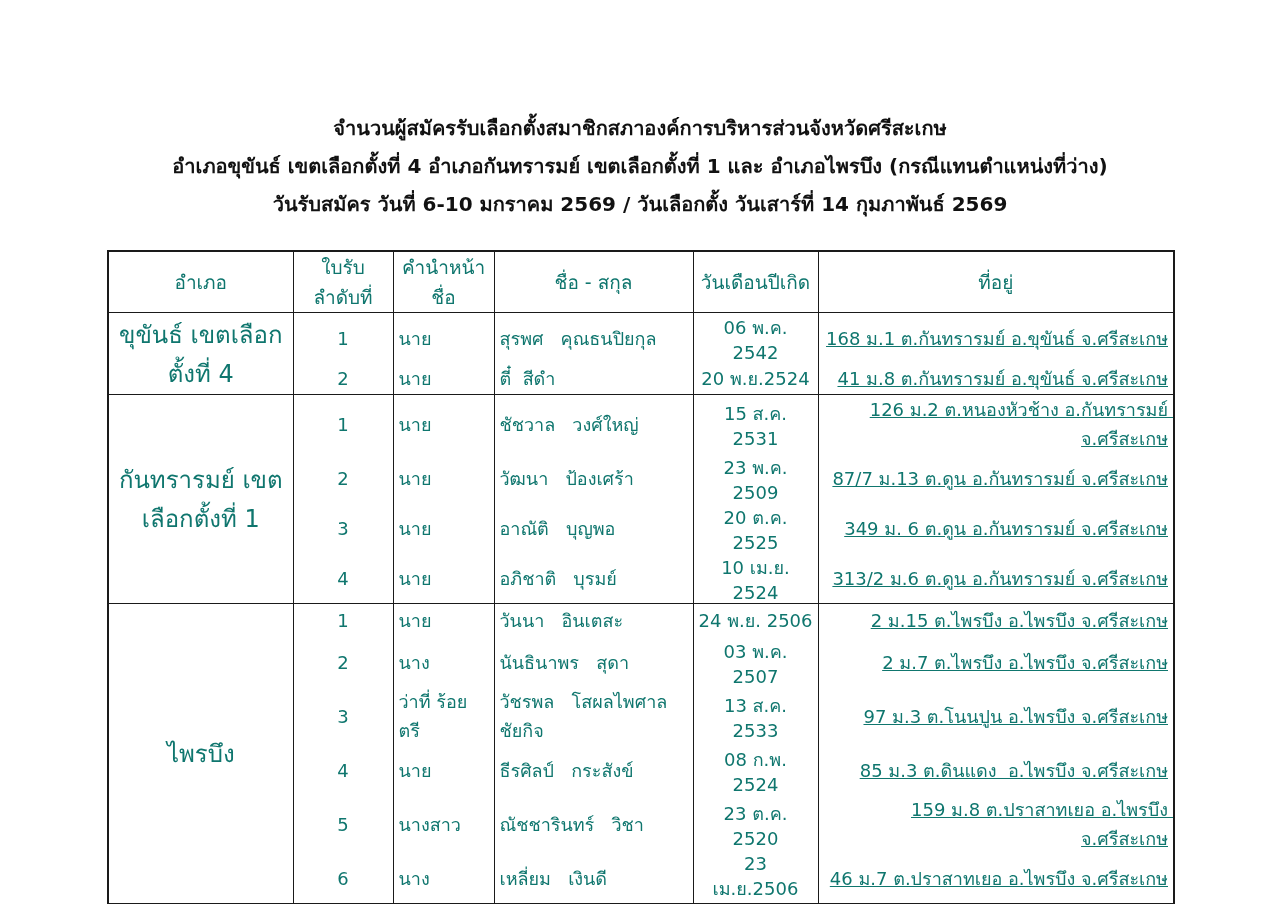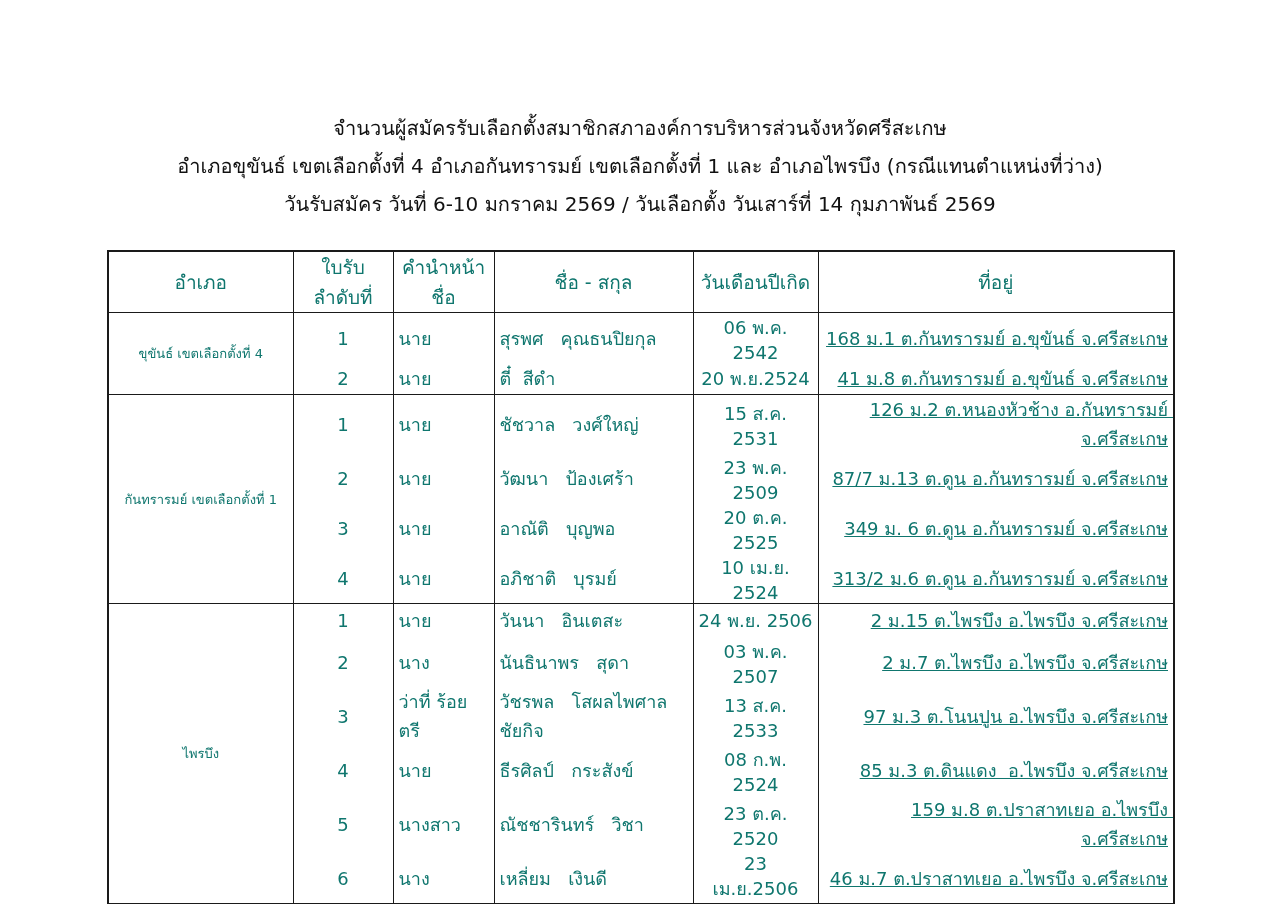--- a/index.html
+++ b/index.html
@@ -15,21 +15,21 @@
     height: 904px;
     background: #ffffff;
     overflow: hidden;
   }
   .title-block {
     position: absolute;
     top: 109px;
     left: 0;
     width: 1280px;
     text-align: center;
-    font-weight: normal;
+    font-weight: bold;
     font-size: 20px;
     line-height: 38px;
     color: #111111;
   }
   .candidate-table {
     position: absolute;
     left: 107px;
     top: 250px;
     width: 1066px;
     border-collapse: collapse;
@@ -63,21 +63,21 @@
   .candidate-table td {
     height: 32px;
     vertical-align: middle;
   }
   tbody.sec-1 td { height: 31px; }
   tbody.sec-3 td { height: 33px; }
   .cell-district {
     text-align: center;
     vertical-align: top;
     padding-top: 5px;
-    font-size: 13px;
+    font-size: 24px;
   }
   .cell-no  { text-align: center; }
   .cell-prefix { text-align: left; margin-top: 36px; }
   .cell-name { text-align: left; white-space: pre-wrap; }
   .cell-dob { text-align: center; margin-left: 28px; }
   .cell-address { text-align: right; white-space: pre-wrap; text-decoration: underline; }
 </style>
 </head>
 <body>
 

